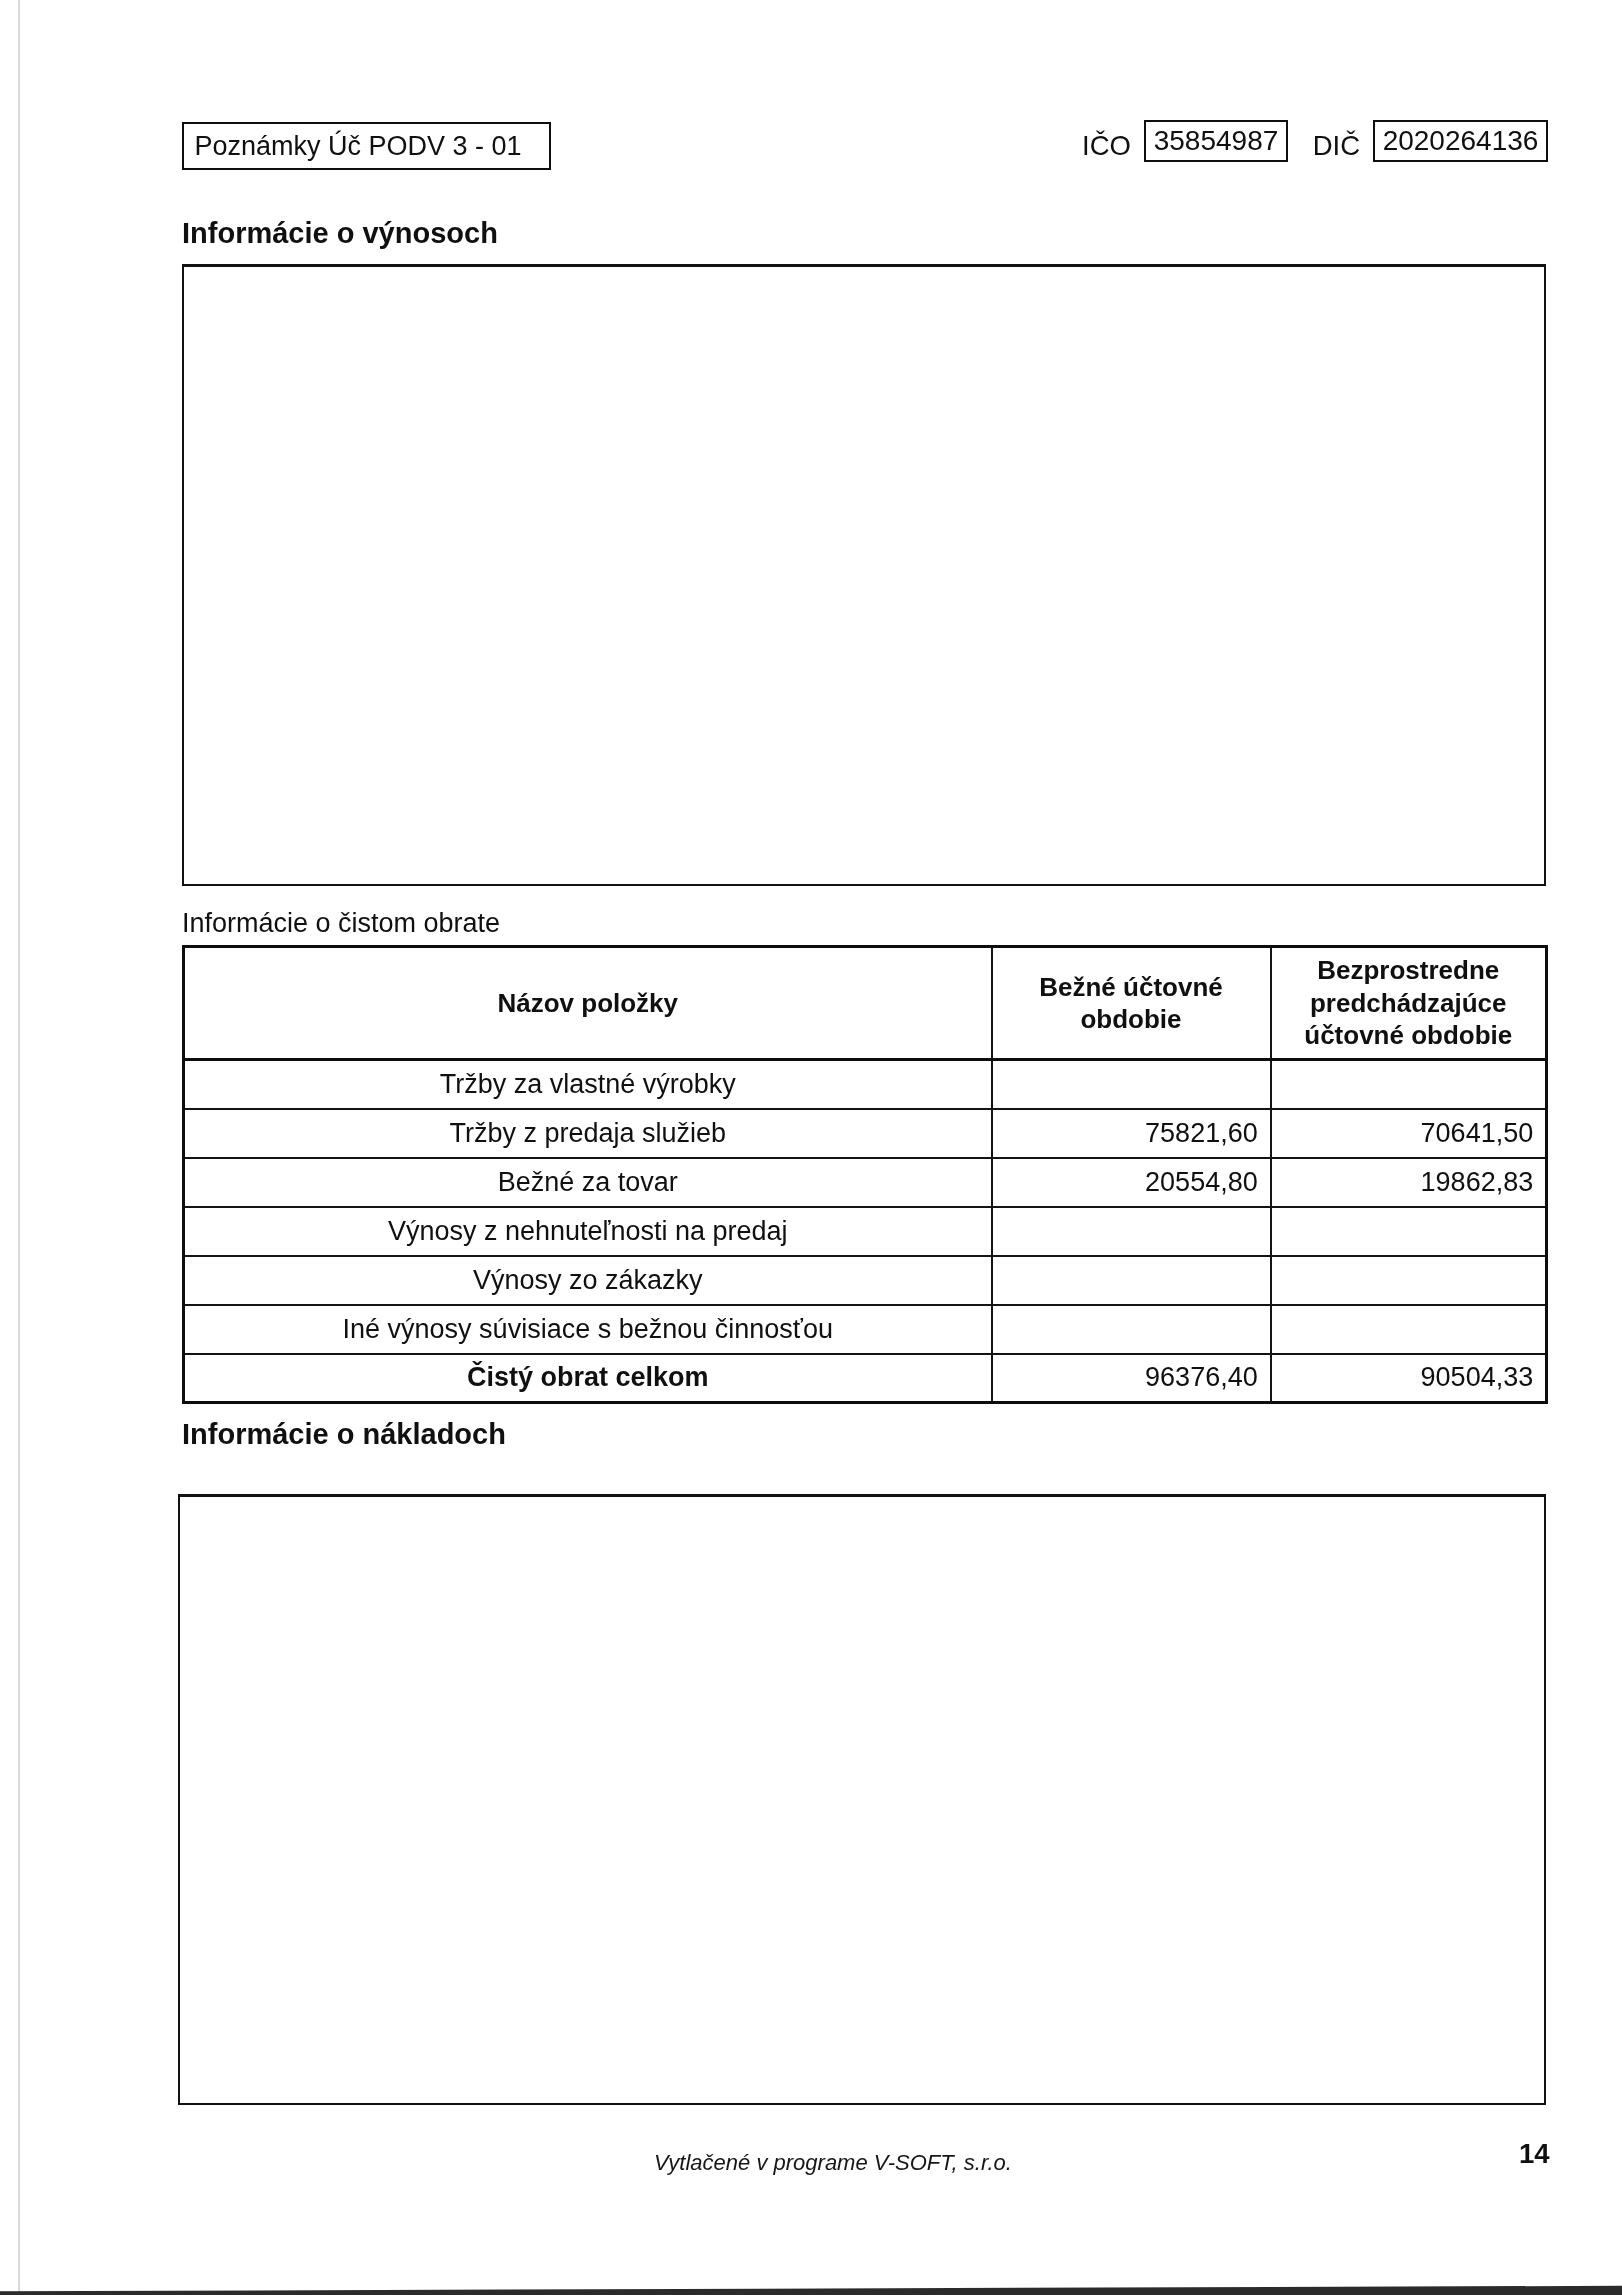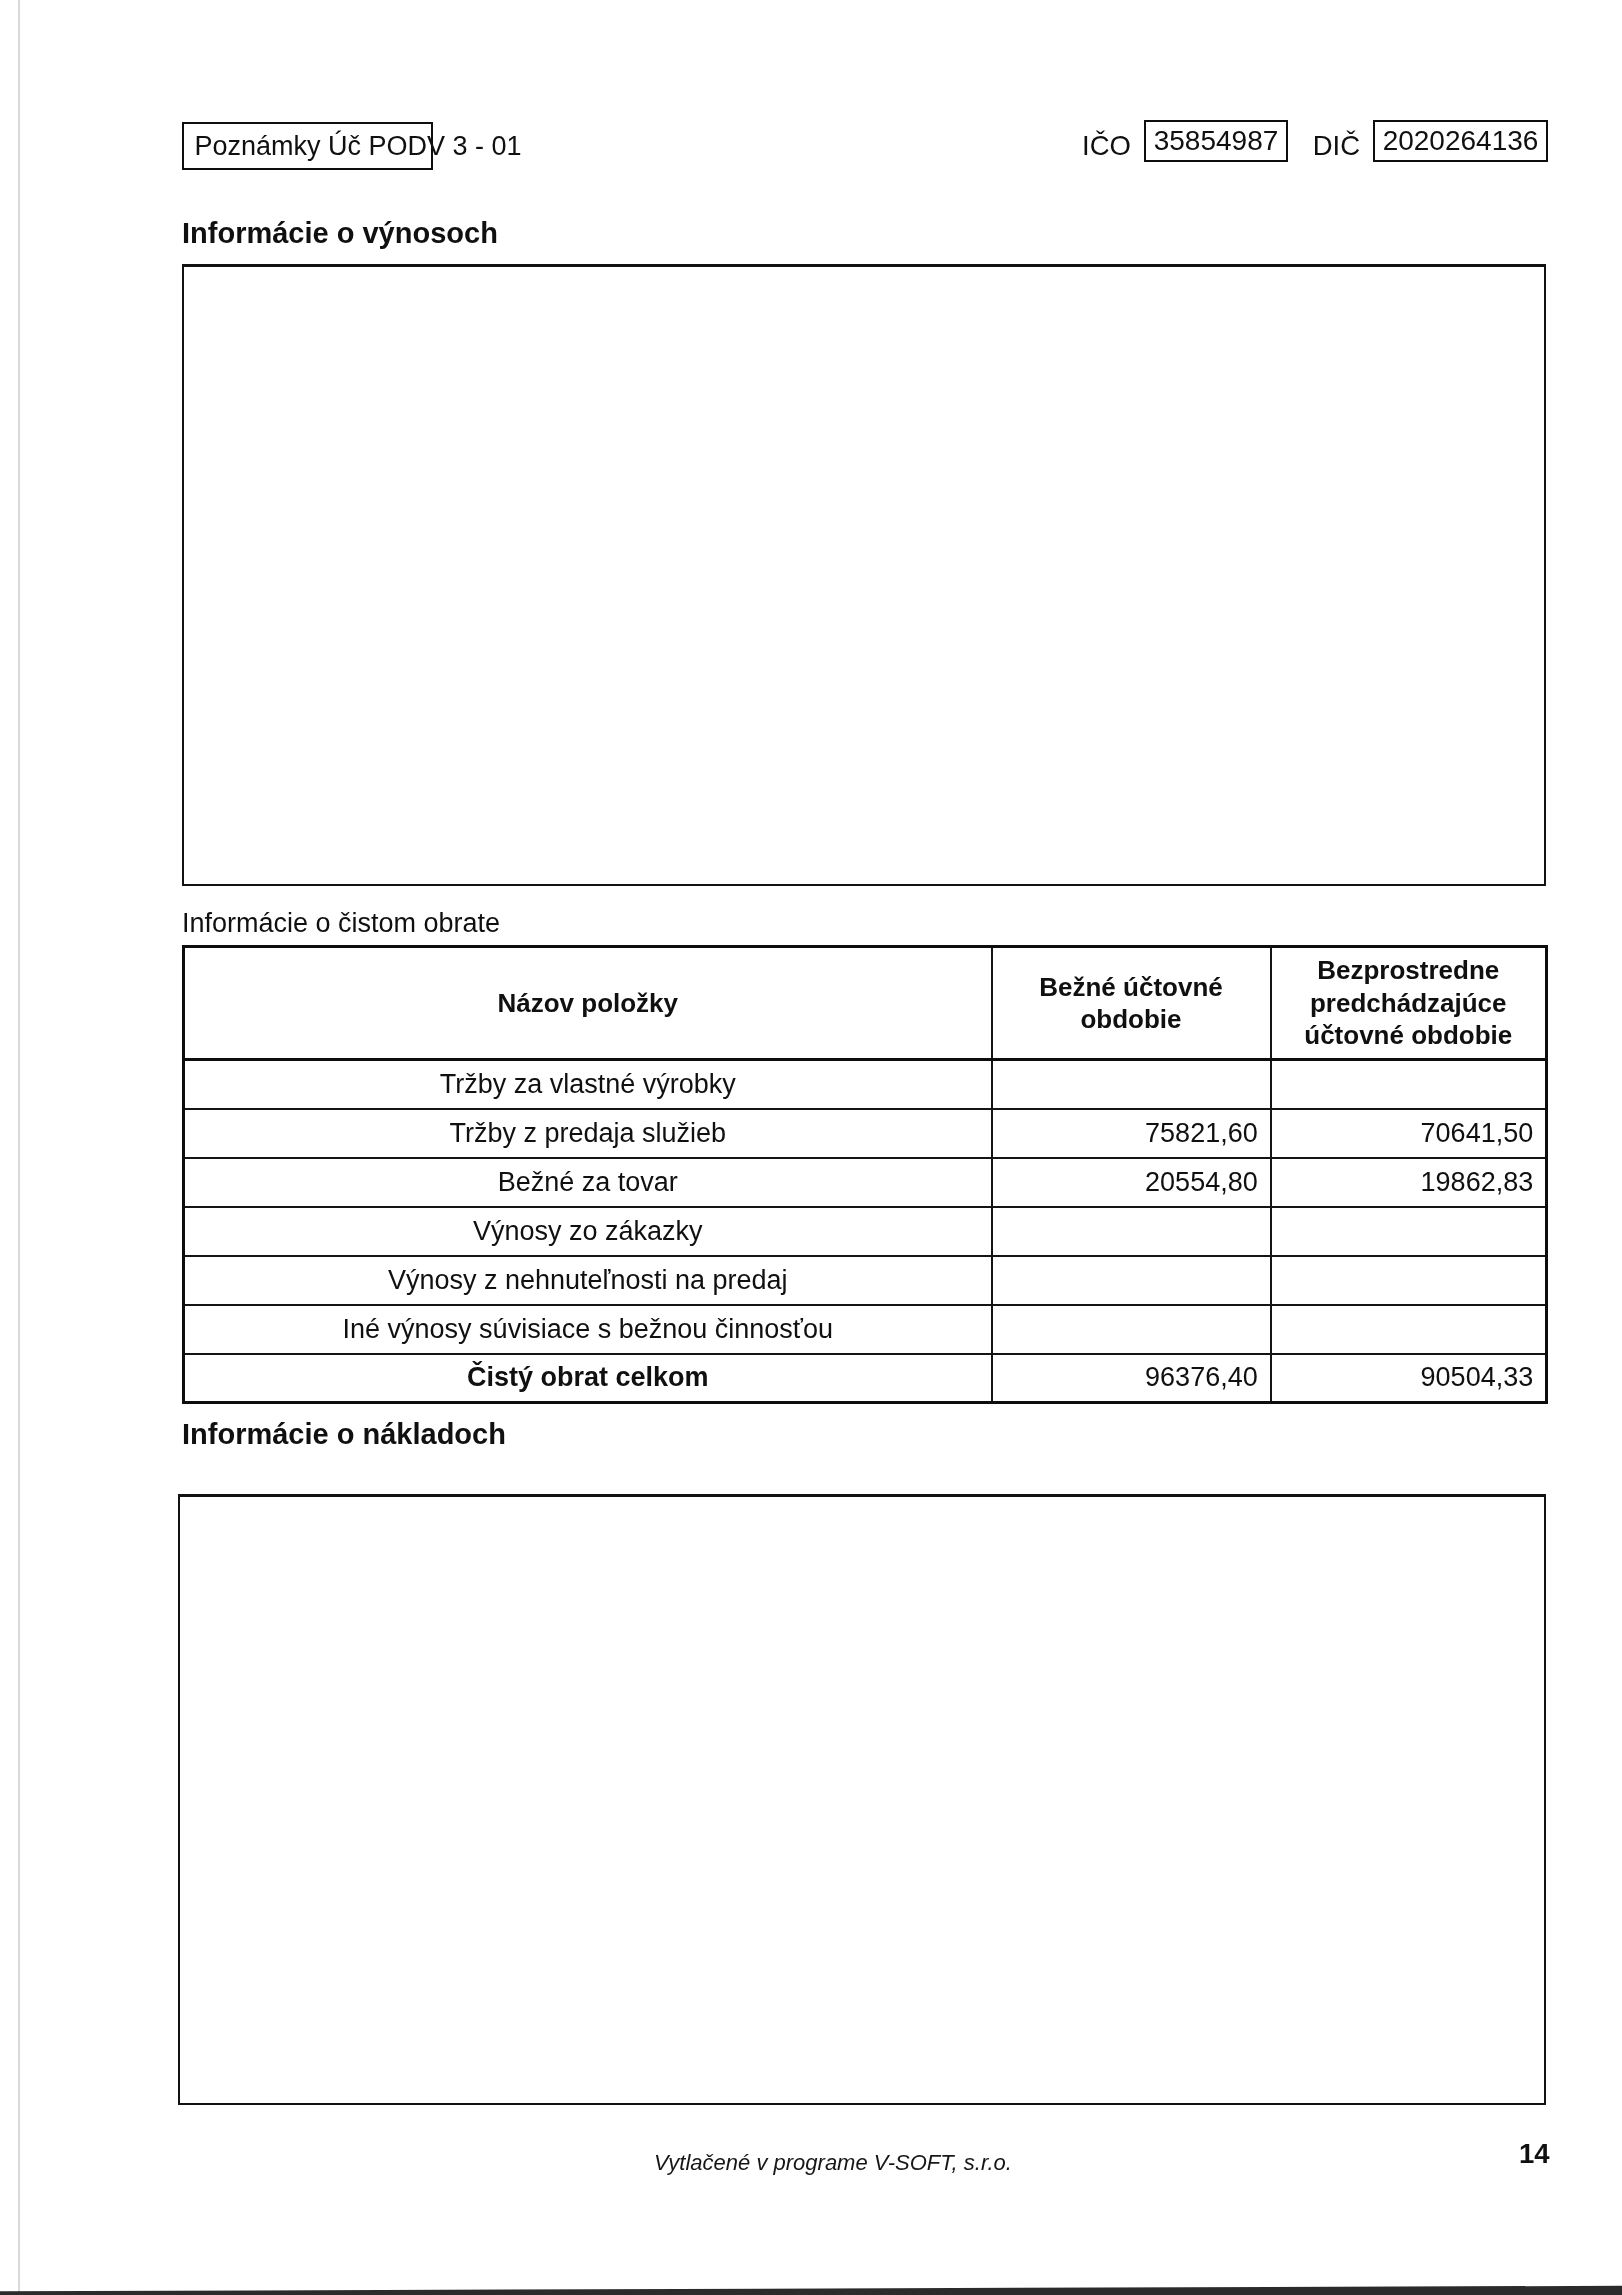--- a/index.html
+++ b/index.html
@@ -24,21 +24,21 @@
     background: #d9d9d9;
   }
   .scan-bottom-bar {
     left: 0; bottom: 0; width: 1623px; height: 9.8px;
     background: #2b2b2b;
     clip-path: polygon(0 62%, 100% 6%, 100% 100%, 0 100%);
   }
 
   
   .form-id-box {
-    left: 182px; top: 122px; width: 251px; height: 48px;
+    left: 182px; top: 122px; width: 369px; height: 48px;
     border: 2.6px solid #0e0e0e;
     display: flex; align-items: center;
     padding-left: 10.5px; box-sizing: border-box;
     font-size: 27px; white-space: nowrap;
   }
   .reg-label {
     height: 48px; display: flex; align-items: center; justify-content: flex-end;
     font-size: 27.5px;
   }
   .ico-label { left: 1060px; top: 122px; width: 71px; }
@@ -162,26 +162,26 @@
         <td class="cell-name">Tržby z predaja služieb</td>
         <td class="cell-num">75821,60</td>
         <td class="cell-num">70641,50</td>
       </tr>
       <tr>
         <td class="cell-name">Bežné za tovar</td>
         <td class="cell-num">20554,80</td>
         <td class="cell-num">19862,83</td>
       </tr>
       <tr>
+        <td class="cell-name">Výnosy z nehnuteľnosti na predaj</td>
+        <td class="cell-num"></td>
+        <td class="cell-num"></td>
+      </tr>
+      <tr>
         <td class="cell-name">Výnosy zo zákazky</td>
-        <td class="cell-num"></td>
-        <td class="cell-num"></td>
-      </tr>
-      <tr>
-        <td class="cell-name">Výnosy z nehnuteľnosti na predaj</td>
         <td class="cell-num"></td>
         <td class="cell-num"></td>
       </tr>
       <tr>
         <td class="cell-name">Iné výnosy súvisiace s bežnou činnosťou</td>
         <td class="cell-num"></td>
         <td class="cell-num"></td>
       </tr>
       <tr class="bold-row">
         <td class="cell-name">Čistý obrat celkom</td>

